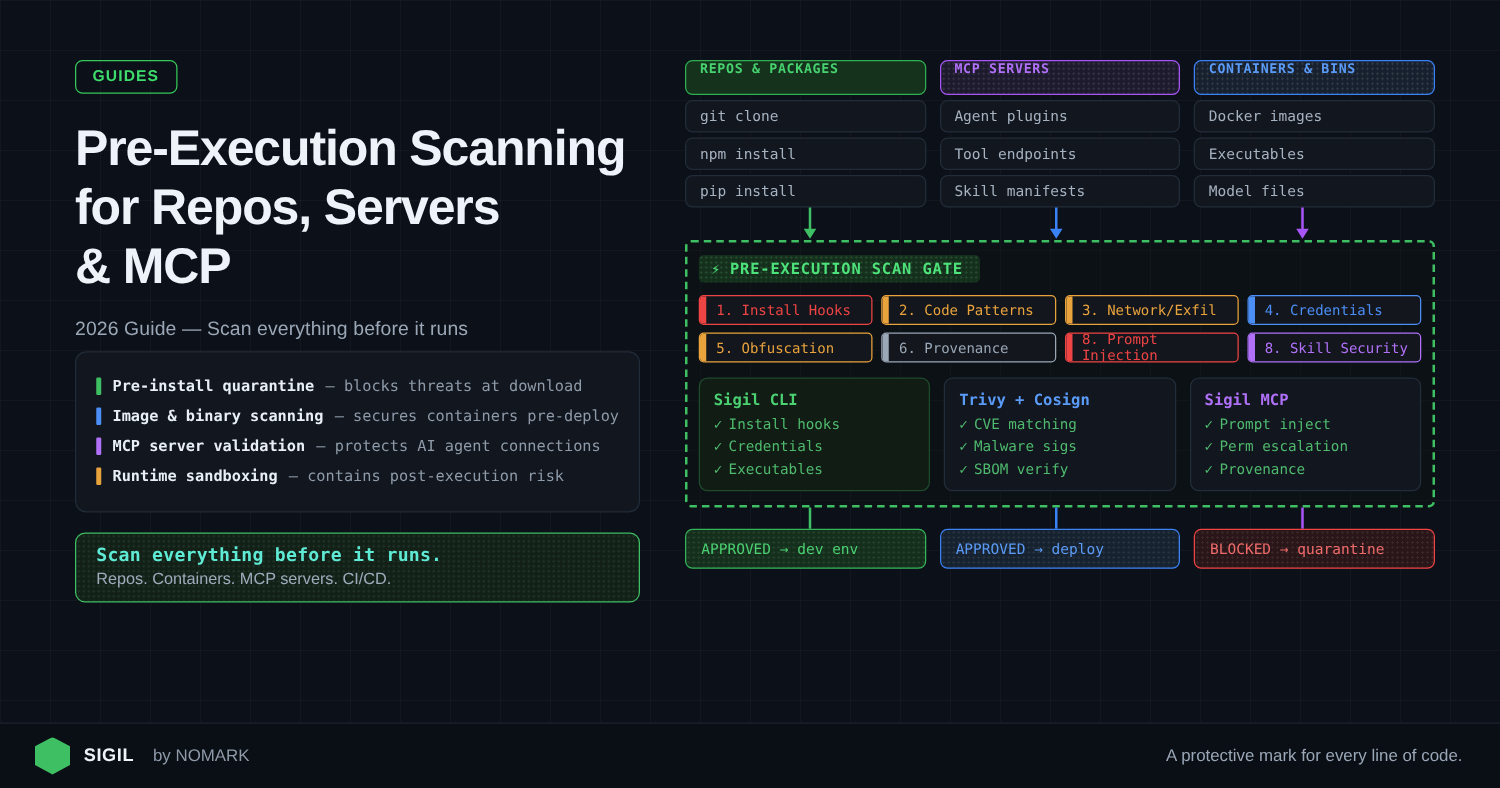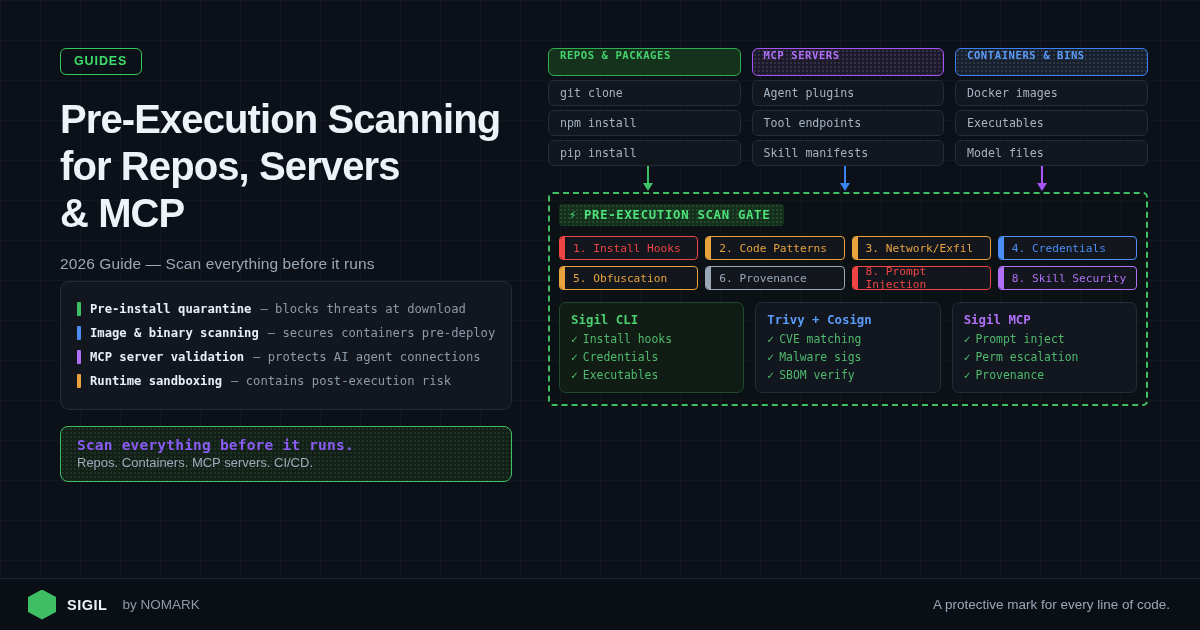--- a/index.html
+++ b/index.html
@@ -88,21 +88,21 @@
   .callout::before{
     content:""; position:absolute; inset:0;
     background-image:radial-gradient(rgba(120,220,150,.10) 1px, transparent 1px);
     background-size:4px 4px;
     pointer-events:none;
   }
   .callout-title{
     position:relative;
     font-family:"DejaVu Sans Mono", monospace;
     font-size:14.5px; font-weight:bold;
-    color:#8b5cf6; letter-spacing:.2px;
+    color:#5eead4; letter-spacing:.2px;
   }
   .callout-sub{
     position:relative;
     margin-top:2px;
     font-size:13px;
     color:#9dacbb;
   }
 
   
   .right{ position:absolute; left:548px; top:48px; width:600px; }
@@ -440,20 +440,37 @@
           <div class="tcard-row">
             <span class="ck">✓</span><span>Perm escalation</span>
           </div>
           <div class="tcard-row">
             <span class="ck">✓</span><span>Provenance</span>
           </div>
         </div>
       </div>
     </div>
 
+    <div class="outcomes-wrap">
+      <div class="oconn g"></div>
+      <div class="oconn b"></div>
+      <div class="oconn p"></div>
+
+      <div class="outcomes">
+        <div class="outcome out-green">
+          <span>APPROVED → dev env</span>
+        </div>
+        <div class="outcome out-blue">
+          <span>APPROVED → deploy</span>
+        </div>
+        <div class="outcome out-red">
+          <span>BLOCKED → quarantine</span>
+        </div>
+      </div>
+    </div>
   </div>
 
   <div class="footer">
     <div class="brand">
       <div class="hex"></div>
       <div class="brand-name">SIGIL</div>
       <div class="brand-by">by NOMARK</div>
     </div>
     <div class="tagline">A protective mark for every line of code.</div>
   </div>

